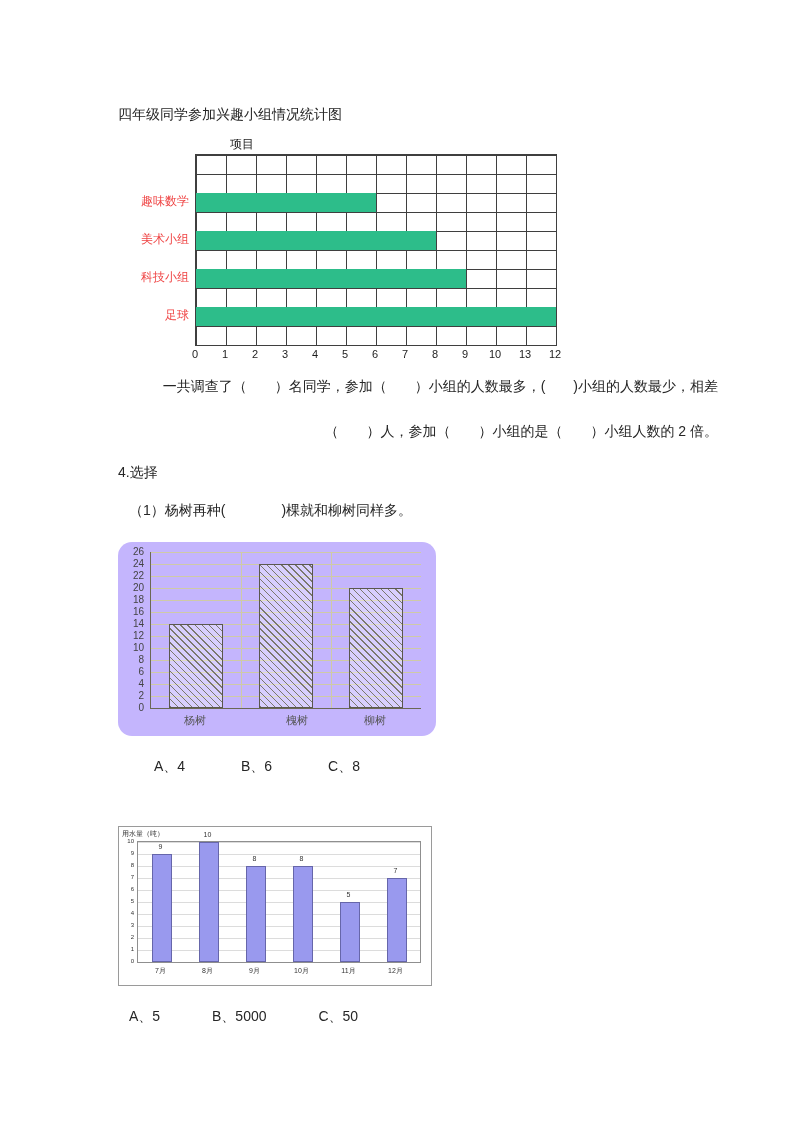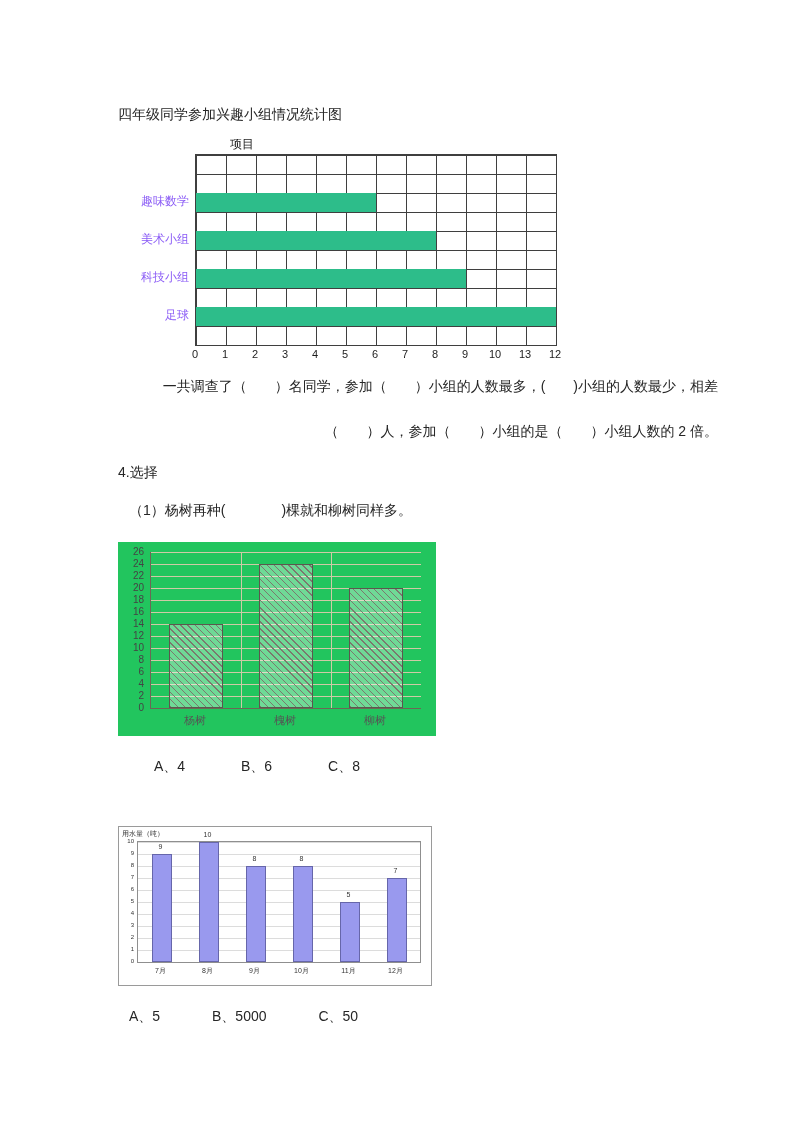--- a/index.html
+++ b/index.html
@@ -12,21 +12,21 @@
   #doc-title { left:118px; top:104px; }
 
   
   #chart1 { left:118px; top:136px; width:480px; height:236px; }
   #c1-axis-title { position:absolute; left:112px; top:0; font-size:12px; color:#1d1d1d; }
   #c1grid { position:absolute; left:77px; top:18px; box-sizing:content-box; border:1px solid #3f3f3f;
     background-image:
       repeating-linear-gradient(to right, #3f3f3f 0, #3f3f3f 1px, transparent 1px, transparent 30px),
       repeating-linear-gradient(to bottom, #3f3f3f 0, #3f3f3f 1px, transparent 1px, transparent 19px); }
   .c1bar { position:absolute; left:0; height:19px; }
-  .c1cat { position:absolute; left:0; width:71px; height:19px; line-height:19px; text-align:right; font-size:12px; color:#8b5cf6; }
+  .c1cat { position:absolute; left:0; width:71px; height:19px; line-height:19px; text-align:right; font-size:12px; color:#ef4444; }
   .c1tick { position:absolute; top:212px; width:20px; text-align:center; font-size:11px; color:#1d1d1d; }
 
   
   #para1 { left:118px; top:376px; width:600px; }
   .pline2 { margin-top:24px; }
   #q4h  { left:118px; top:462px; }
   #q41  { left:129px; top:500px; }
   #opts1 { left:154px; top:756px; }
   #opts1 span { margin-right:52px; }
   #q42  { left:129px; top:791px; }
@@ -89,21 +89,21 @@
     </div>
 
   <div class="abs t14" id="para1">
     <div class="pline">一共调查了（　　）名同学，参加（　　）小组的人数最多，(　　)小组的人数最少，相差</div>
     <div class="pline pline2">（　　）人，参加（　　）小组的是（　　）小组人数的 2 倍。</div>
   </div>
 
   <div class="abs t14" id="q4h">4.选择</div>
   <div class="abs t14" id="q41">（1）杨树再种(　　　　)棵就和柳树同样多。</div>
 
-  <div class="abs" id="chart2" style="background: #22c55e;">
+  <div class="abs" id="chart2" style="background: #c4b5fd; border-radius: 14px;">
     <div id="c2plot" style="left: 32px; top: 10px; width: 270px; height: 156px;">
         <div class="c2bar" style="left: 18px; height: 84px;"></div>
         <div class="c2bar" style="left: 108px; height: 144px;"></div>
         <div class="c2vline" style="left: 90px;"></div>
         <div class="c2bar" style="left: 198px; height: 120px;"></div>
         <div class="c2vline" style="left: 180px;"></div>
       </div>
   <div class="c2ylab" style="top: 5px;">26</div>
       <div class="c2ylab" style="top: 17px;">24</div>
       <div class="c2ylab" style="top: 29px;">22</div>
@@ -112,21 +112,21 @@
       <div class="c2ylab" style="top: 65px;">16</div>
       <div class="c2ylab" style="top: 77px;">14</div>
       <div class="c2ylab" style="top: 89px;">12</div>
       <div class="c2ylab" style="top: 101px;">10</div>
       <div class="c2ylab" style="top: 113px;">8</div>
       <div class="c2ylab" style="top: 125px;">6</div>
       <div class="c2ylab" style="top: 137px;">4</div>
       <div class="c2ylab" style="top: 149px;">2</div>
       <div class="c2ylab" style="top: 161px;">0</div>
       <div class="c2xlab" style="left: 32px; width: 90px; top: 171px;">杨树</div>
-      <div class="c2xlab" style="left: 122px; width: 90px; top: 171px;">槐树</div>
+      <div class="c2xlab" style="left: 134px; width: 90px; top: 171px;">槐树</div>
       <div class="c2xlab" style="left: 212px; width: 90px; top: 171px;">柳树</div>
     </div>
 
   <div class="abs t14" id="opts1">
     <span>A、4</span>
     <span>B、6</span>
     <span>C、8</span>
   </div>
 
 

